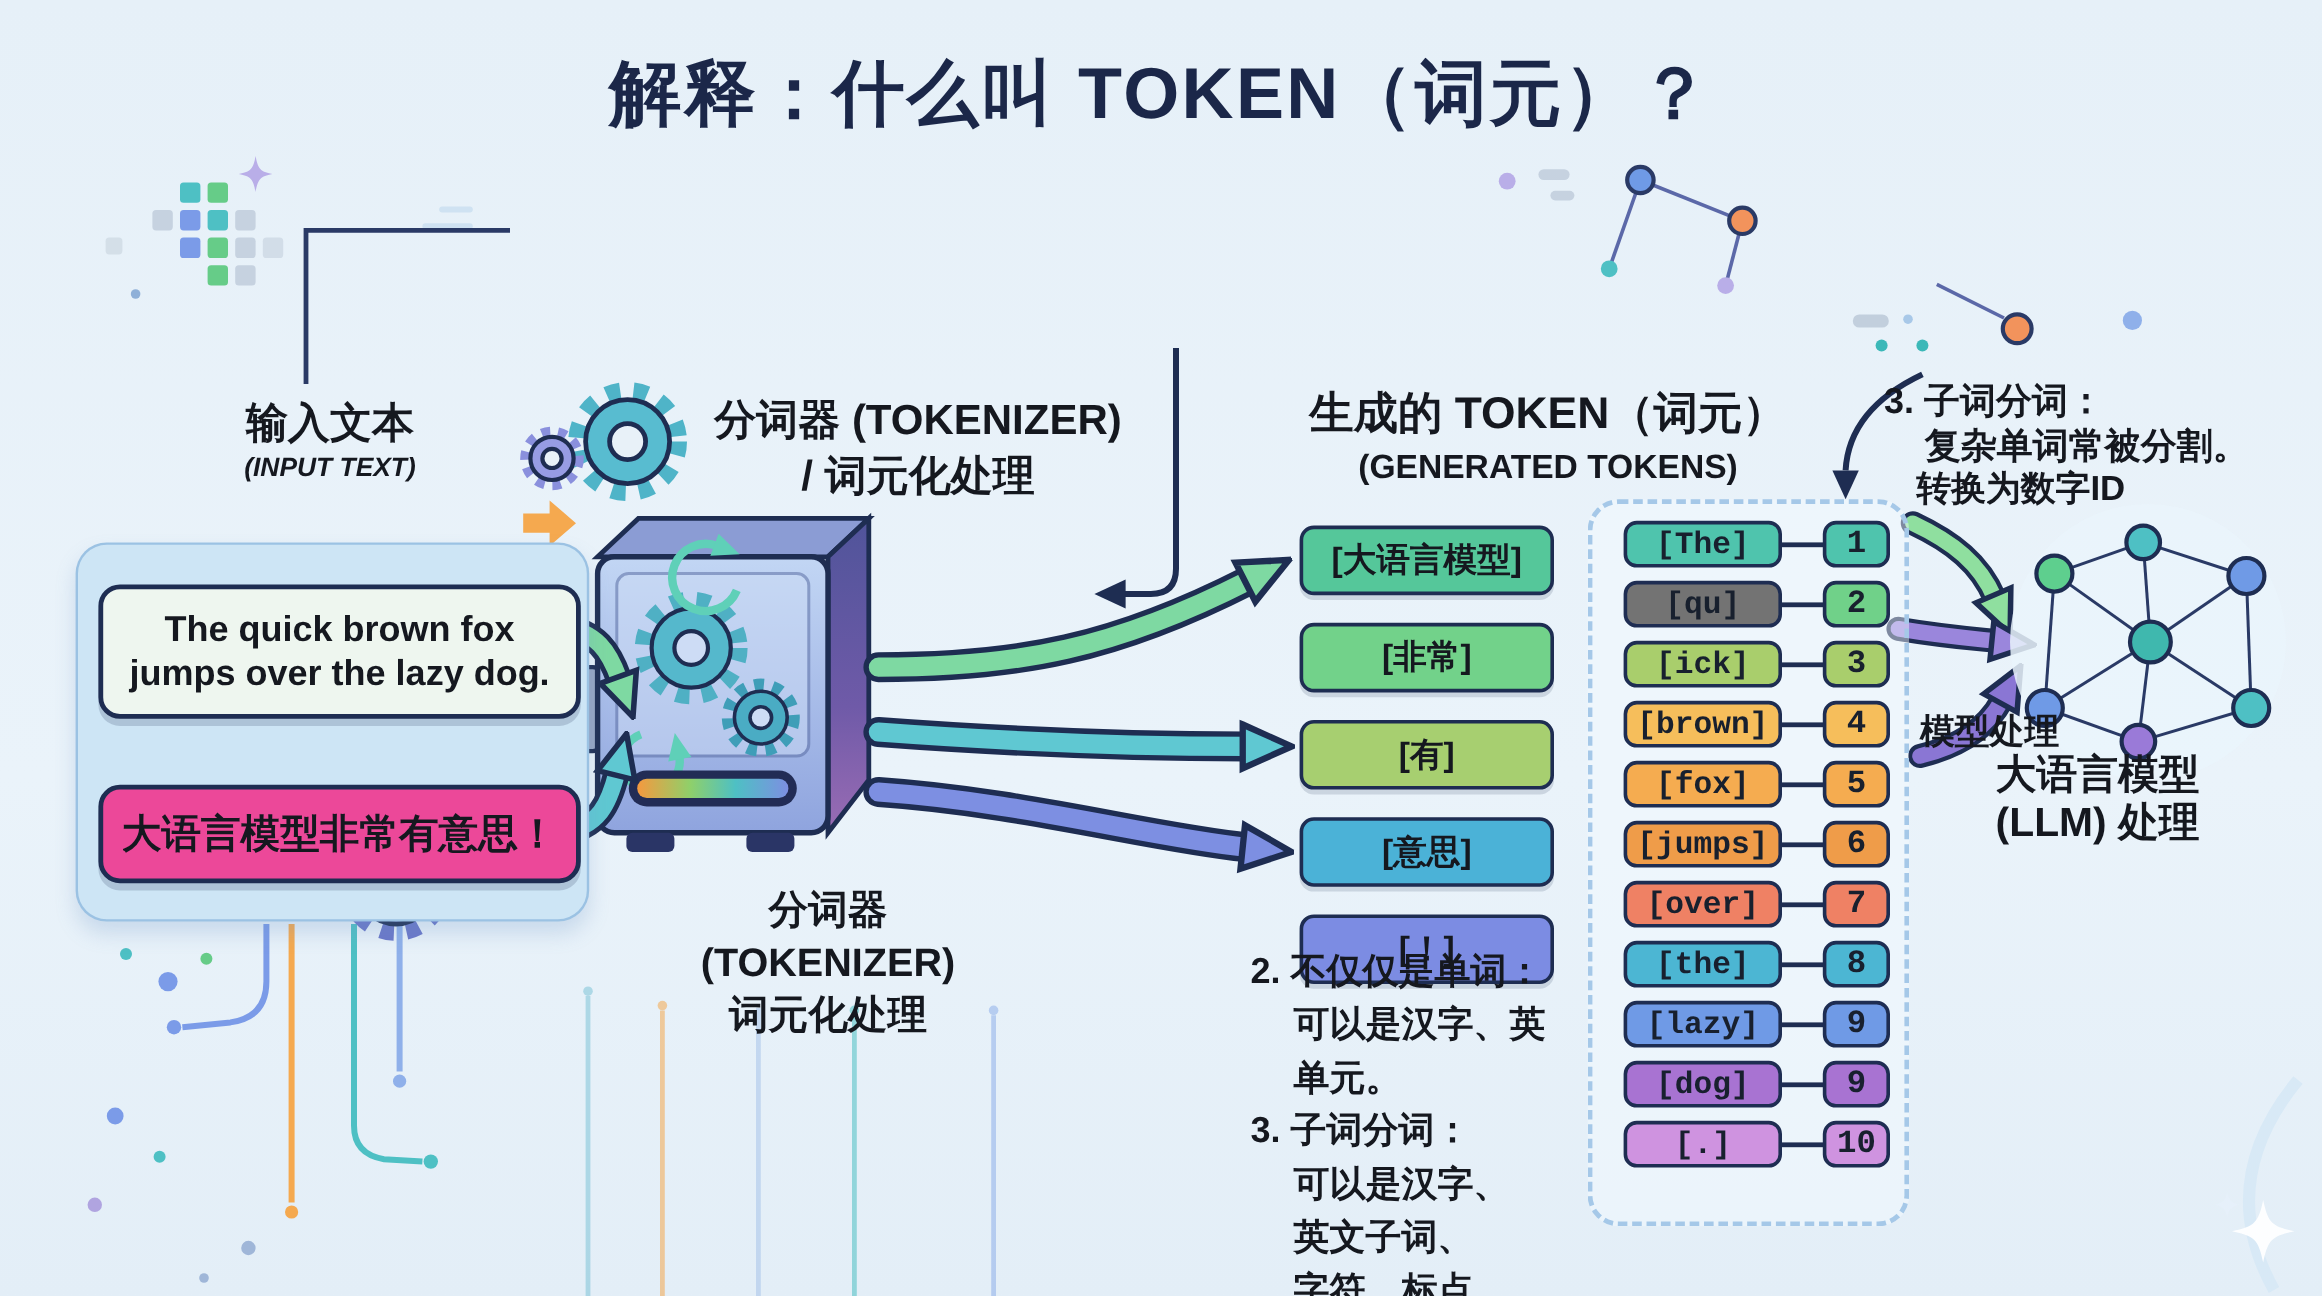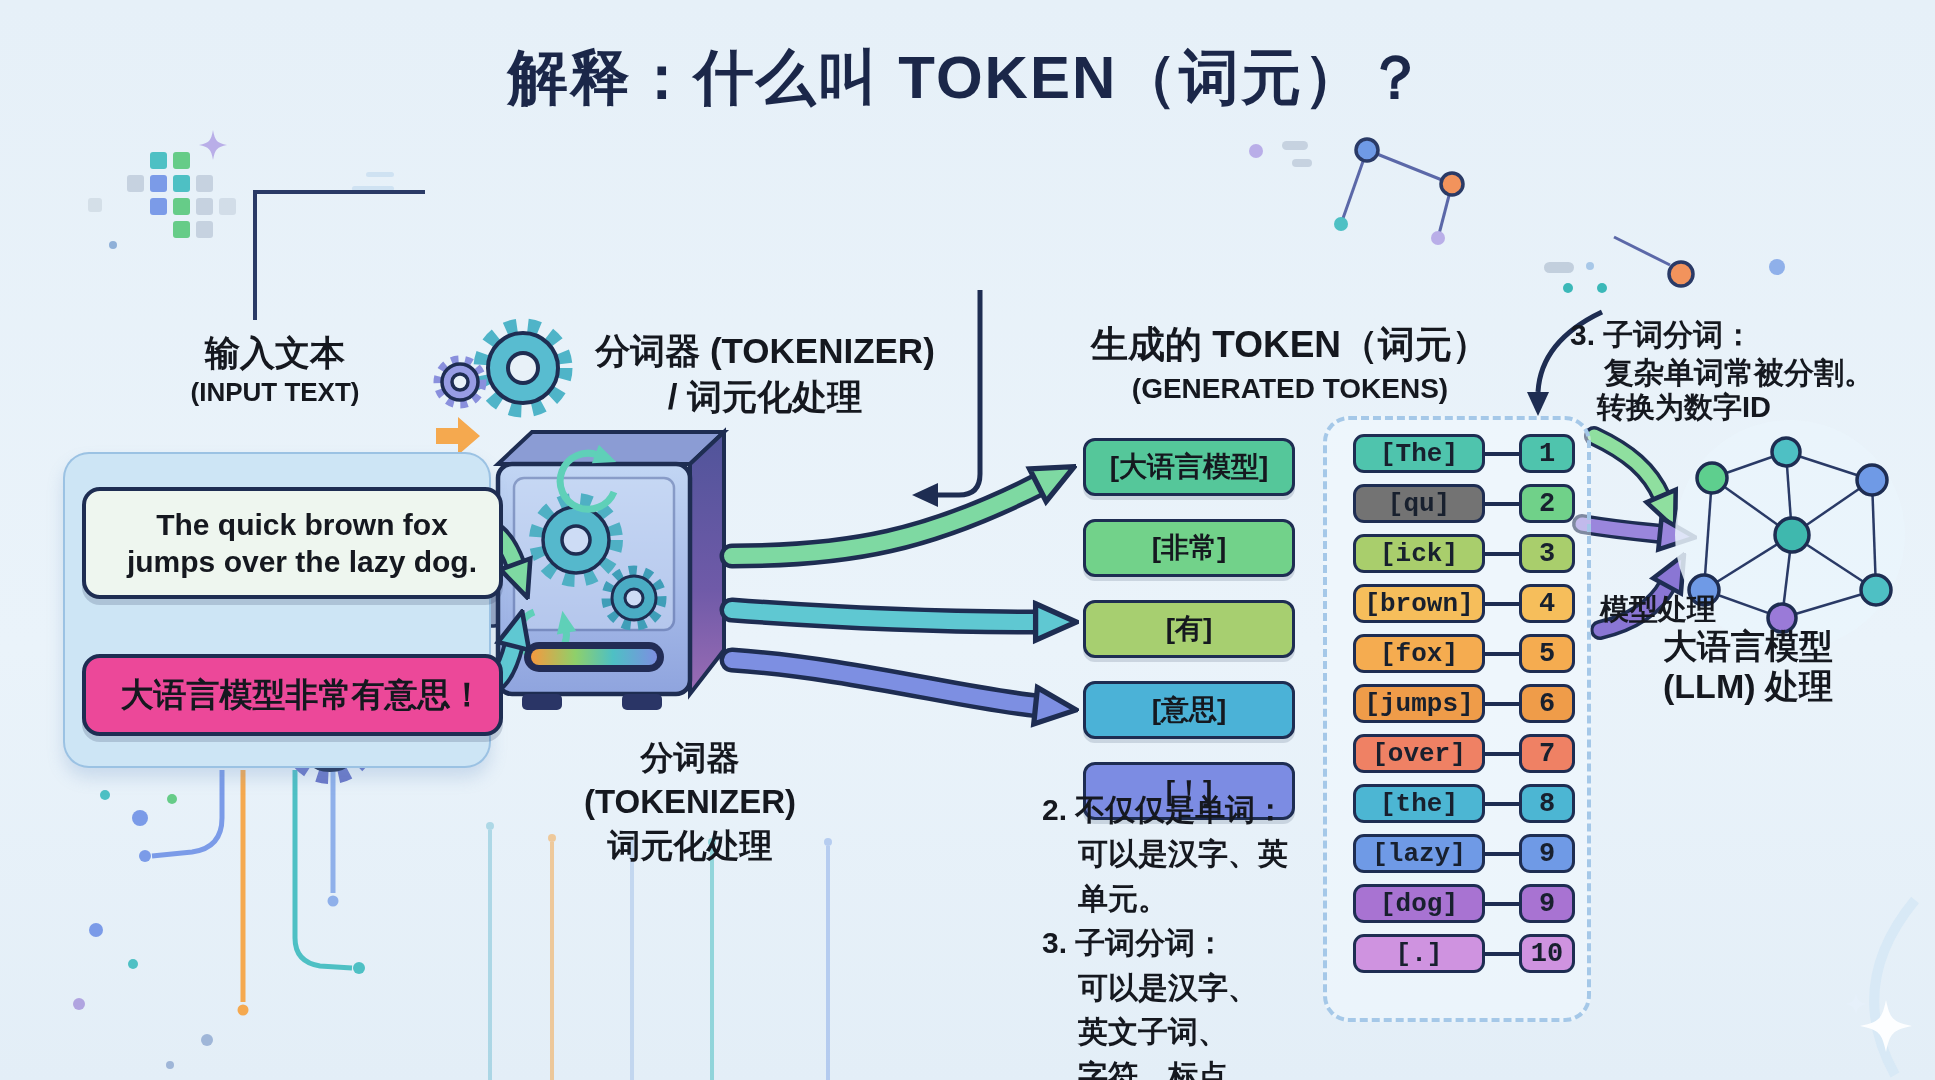--- a/index.html
+++ b/index.html
@@ -11,27 +11,27 @@
   .abs{position:absolute;}
   .txt{color:#15181f;font-weight:bold;}
   #title{left:0;top:38px;width:1935px;text-align:center;
          font-size:60px;font-weight:bold;color:#1b2749;letter-spacing:2px;}
   #banner{left:425px;top:168px;width:1030px;height:118px;background:#f4fafd;
           border:4px solid #1e2d52;border-radius:22px;
           box-shadow:0 10px 18px rgba(110,150,200,.30);
           display:flex;align-items:center;}
   #banner .btxt{font-size:45px;font-weight:bold;color:#101218;padding-left:28px;white-space:nowrap;}
   #input-label{left:120px;top:330px;width:310px;text-align:center;line-height:1.3;}
-  #input-label .l1{font-size:35px;} #input-label .l2{font-size:26px;}
+  #input-label .l1{font-size:35px;} #input-label .l2{font-size:22px;font-style:italic;}
   #input-container{left:63px;top:452px;width:424px;height:312px;background:#cde5f5;
           border:2px solid rgba(150,190,225,.9);border-radius:26px;
           box-shadow:0 10px 16px rgba(110,150,200,.25);}
   .sent-box{border:4px solid #1e2d52;border-radius:18px;display:flex;align-items:center;
           justify-content:center;text-align:center;
-          box-shadow:0 6px 0 rgba(30,45,82,.18);padding-left:19px;}
+          box-shadow:0 6px 0 rgba(30,45,82,.18);}
   #sent1{left:82px;top:487px;width:394px;height:104px;background:#eef6ef;
          font-size:30px;line-height:1.25;}
   #sent2{left:82px;top:654px;width:394px;height:74px;background:#ec4899;font-size:33px;}
   #tokenizer-header{left:555px;top:328px;width:420px;text-align:center;line-height:1.32;font-size:35px;}
   #generated-header{left:1075px;top:320px;width:430px;text-align:center;}
   #generated-header .l1{font-size:37px;} #generated-header .l2{font-size:28px;line-height:1.35;}
   #gen-token-list{left:1083px;top:438px;width:212px;display:flex;flex-direction:column;gap:23px;}
   .gen-token{height:52px;border:3.5px solid #1e2d52;border-radius:12px;
          display:flex;align-items:center;justify-content:center;
          font-size:28px;font-weight:bold;color:#15181f;

